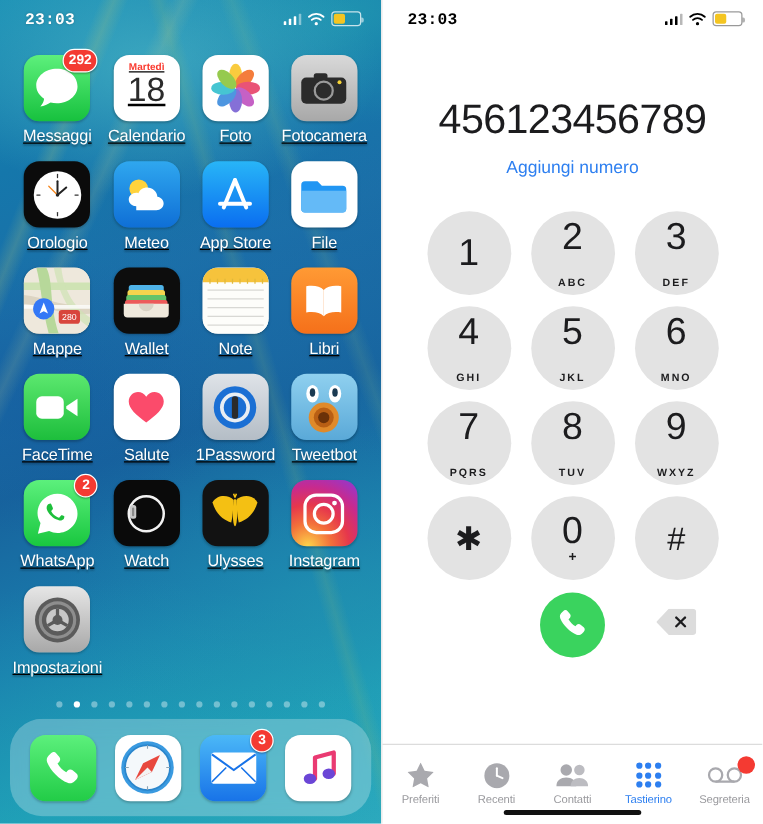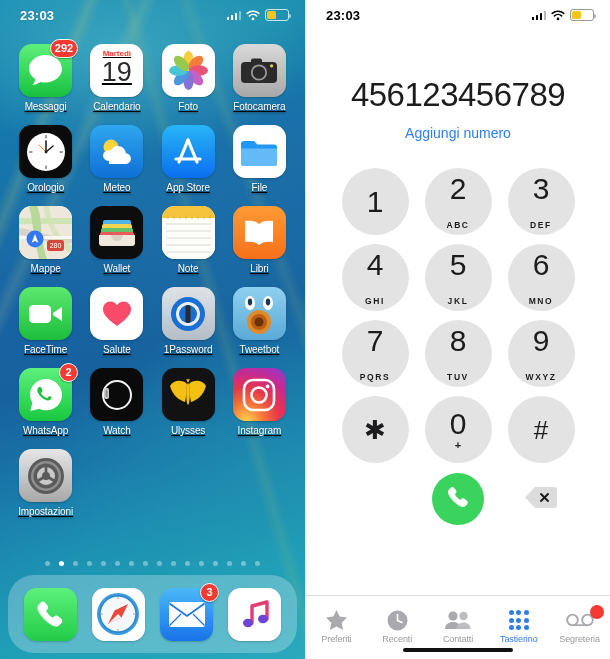--- a/index.html
+++ b/index.html
@@ -33,20 +33,21 @@
       linear-gradient(115deg, transparent 22%, rgba(200,210,140,0.16) 24%, transparent 26%),
       linear-gradient(74deg, transparent 62%, rgba(150,190,110,0.16) 64%, transparent 66%),
       linear-gradient(70deg, transparent 76%, rgba(160,200,120,0.13) 78%, transparent 80%);
     pointer-events: none;
   }
   .status-bar {
     position: relative; z-index: 3;
     height: 30px;
     display: flex; align-items: center; justify-content: space-between;
     padding: 0 16px 0 20px;
+    font-family: Liberation Mono, monospace;
   }
   .status-time { font-size: 13px; font-weight: bold; letter-spacing: .2px; }
   .home .status-time { color: #fff; text-shadow: 0 0 2px rgba(0,0,0,.25); }
   .status-right { display: flex; align-items: center; gap: 5px; }
   .bars { display: flex; align-items: flex-end; gap: 1.5px; height: 10px; }
   .bars i { width: 2.5px; border-radius: .5px; display: block; }
   .bars i:nth-child(1){ height: 3.5px; }
   .bars i:nth-child(2){ height: 5.5px; }
   .bars i:nth-child(3){ height: 7.5px; }
   .bars i:nth-child(4){ height: 9.5px; }
@@ -69,21 +70,21 @@
     text-decoration: underline;
   }
   .app { display: flex; flex-direction: column; align-items: center; }
   .app-icon-wrap { position: relative; width: 53px; height: 53px; }
   .app-icon {
     width: 53px; height: 53px; border-radius: 12.5px;
     overflow: hidden; position: relative;
     box-shadow: 0 1px 2px rgba(0,0,0,.22);
   }
   .app-label {
-    margin-top: 4px; font-size: 10px; color: #fff;
+    margin-top: 4px; font-size: 13px; color: #fff;
     text-shadow: 0 1px 2px rgba(0,0,0,.45);
     white-space: nowrap; letter-spacing: -.1px;
   }
   .badge {
     position: absolute; top: -5px; right: -6px;
     min-width: 19px; height: 19px; padding: 0 4px;
     background: #f43a32; border: 1.3px solid #fff; border-radius: 10px;
     color: #fff; font-size: 11px; font-weight: bold;
     display: flex; align-items: center; justify-content: center;
     line-height: 1; box-shadow: 0 1px 1.5px rgba(0,0,0,.3);
@@ -229,21 +230,21 @@
           </div>
           <div class="badge">292</div>
         </div>
         <div class="app-label">Messaggi</div>
       </div>
 
       <div class="app">
         <div class="app-icon-wrap">
           <div class="app-icon" style="background:#fff;display:flex;flex-direction:column;align-items:center;justify-content:flex-start;padding-top:5px;">
             <div style="font-size:8px;color:#fa3b30;font-weight:600;">Martedì</div>
-            <div style="font-size:27px;color:#2b2b2b;line-height:1;margin-top:1px;font-weight:300;">19</div>
+            <div style="font-size:27px;color:#2b2b2b;line-height:1;margin-top:1px;font-weight:300;">18</div>
           </div>
         </div>
         <div class="app-label">Calendario</div>
       </div>
 
       <div class="app">
         <div class="app-icon-wrap">
           <div class="app-icon" style="background:#fff;">
             <svg width="53" height="53" viewBox="0 0 53 53">
               <g transform="translate(26.5,26.5)" opacity=".92">

